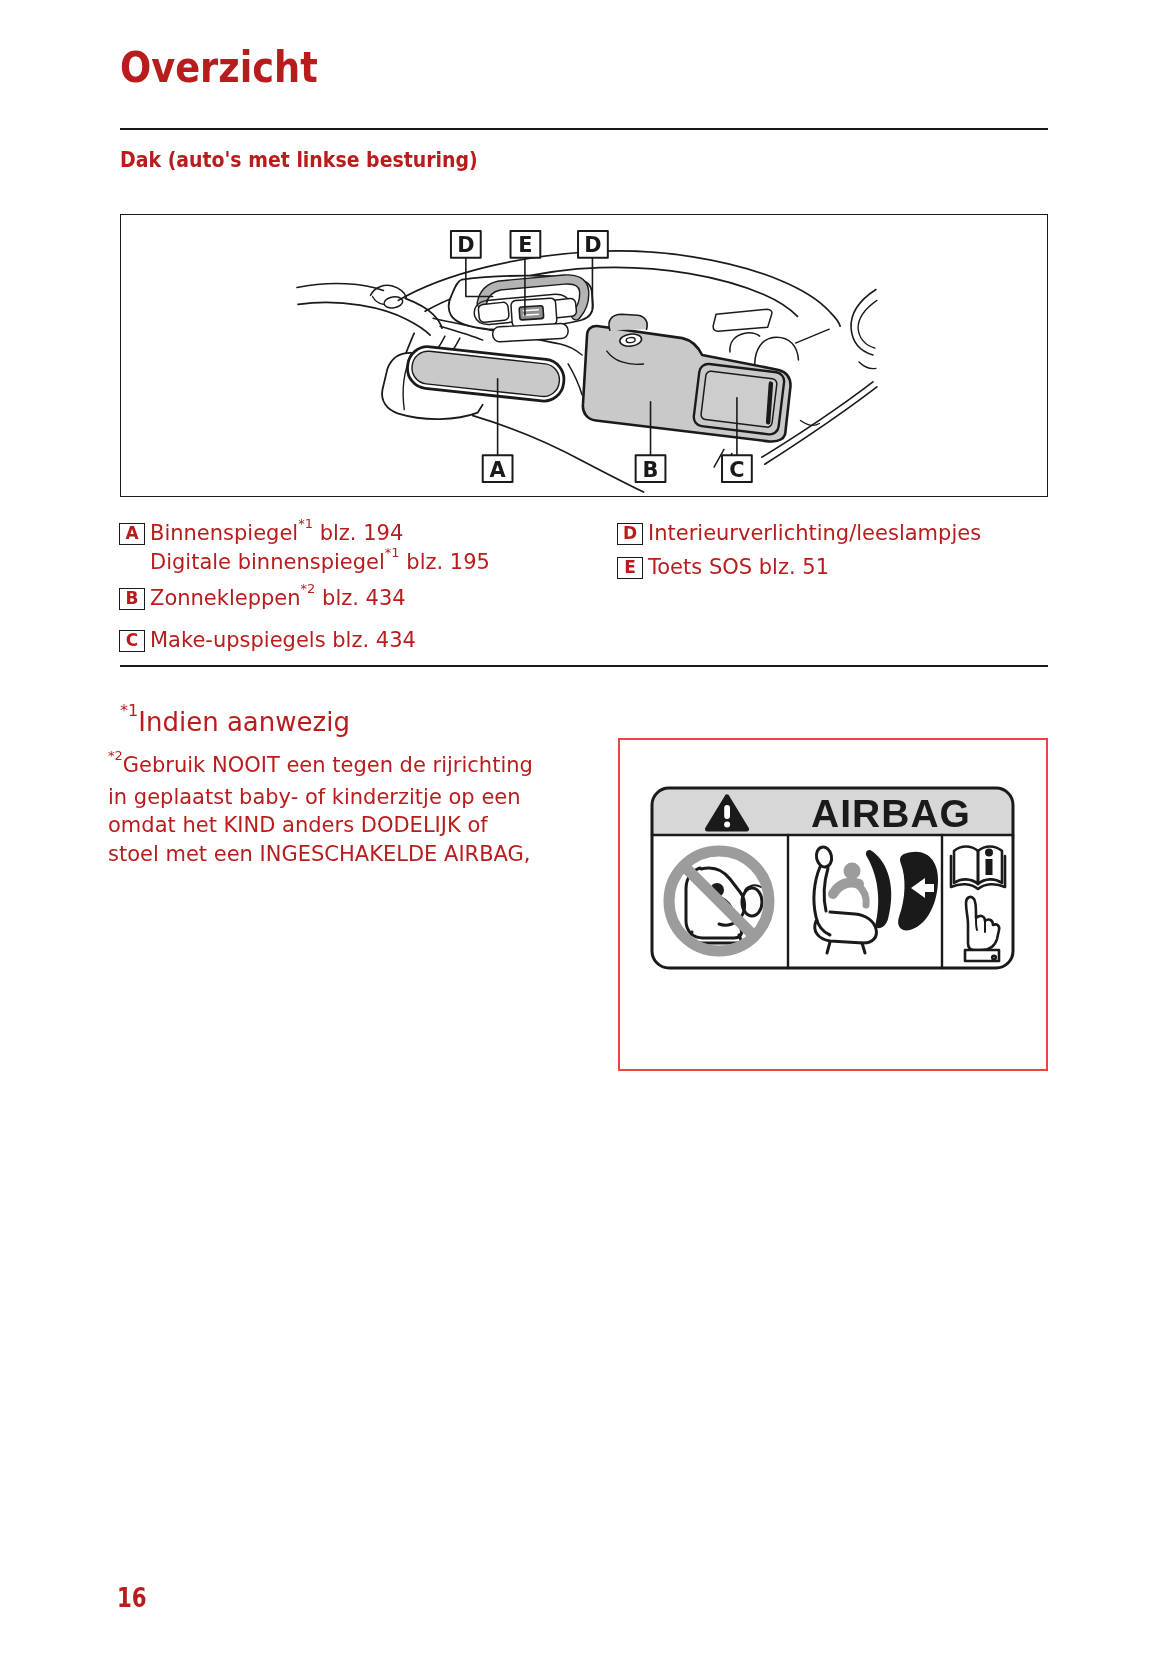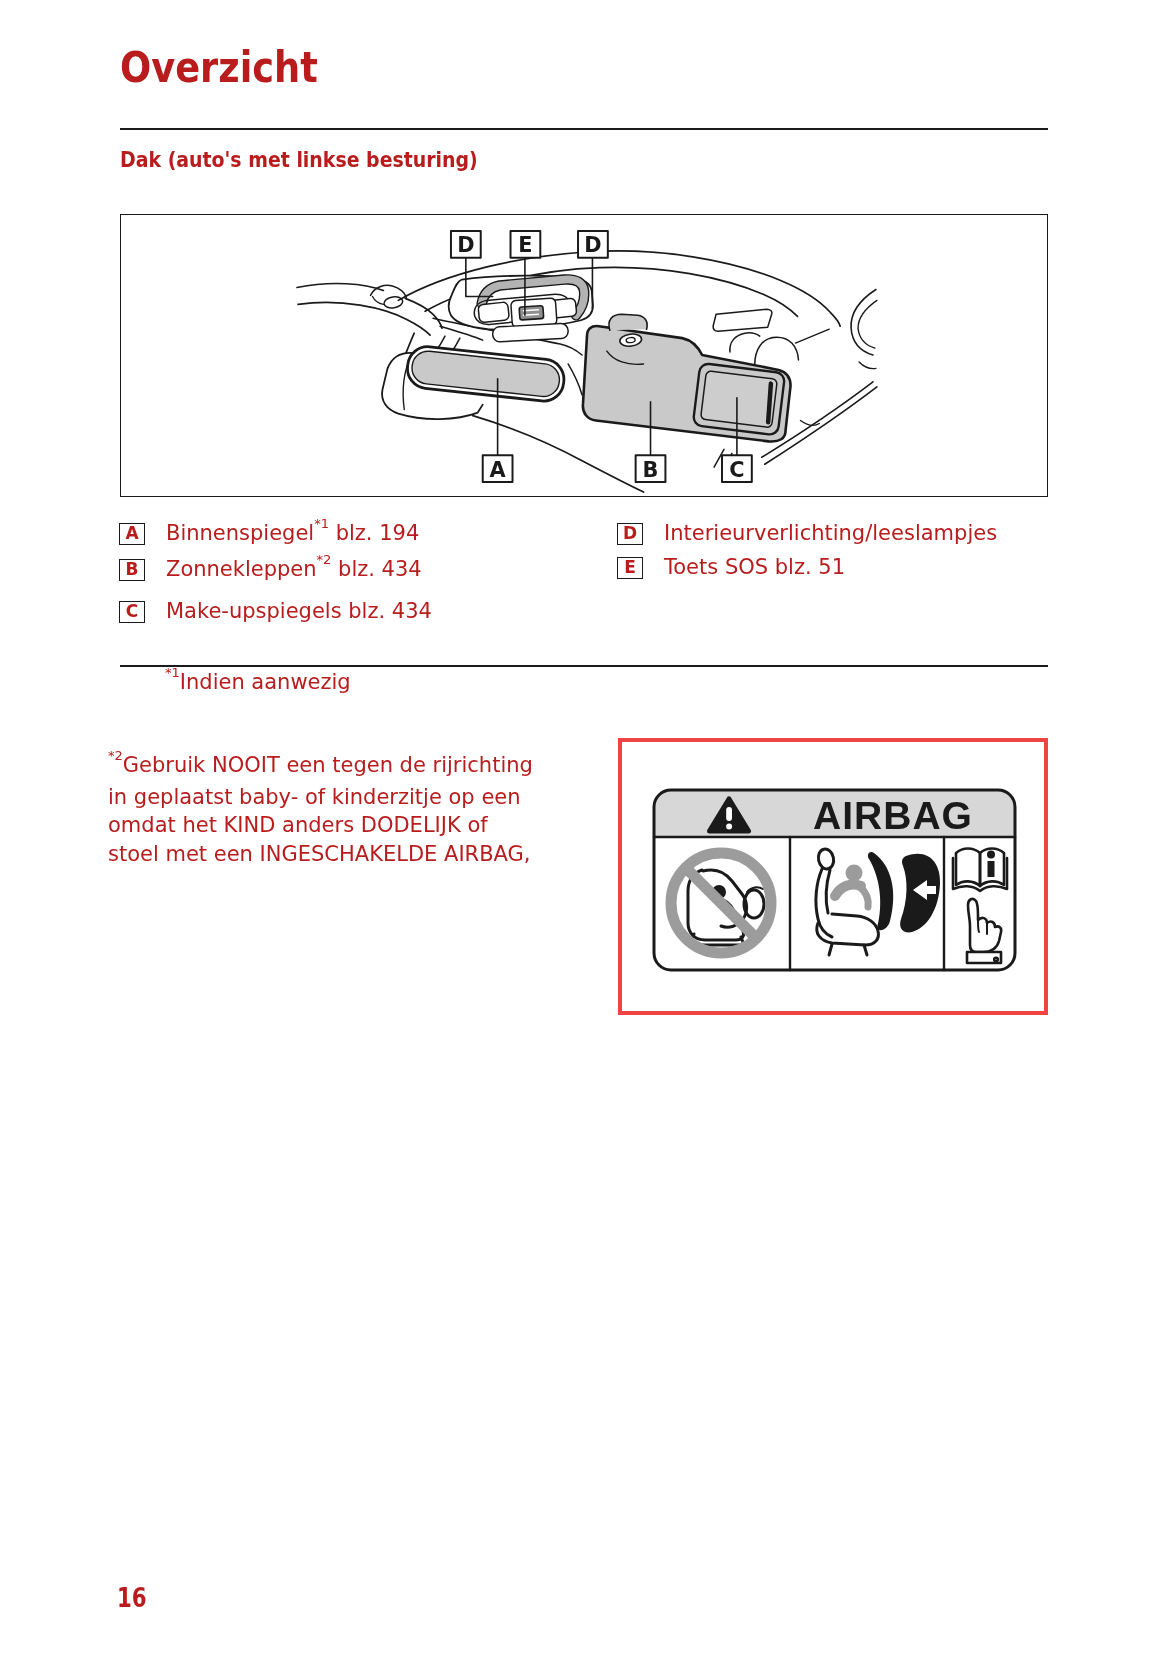--- a/index.html
+++ b/index.html
@@ -17,30 +17,30 @@
   .figbox svg{position:absolute;left:0;top:0;width:100%;height:100%;}
 
   
   .legend-col{top:520px;}
   .legend-left{left:119px;width:470px;}
   .legend-right{left:617px;width:440px;}
   .legend-item{position:relative;margin-bottom:7px;display:flex;align-items:flex-start;}
   .legend-left .legend-item:nth-child(2){margin-bottom:13px;}
   .letterbox{flex:0 0 auto;width:26px;height:22px;border:1.7px solid #1a1a1a;box-sizing:border-box;
              font-size:17px;font-weight:bold;text-align:center;line-height:19px;margin-top:3px;}
-  .legend-text{margin-left:21px;font-size:21px;line-height:27px;}
+  .legend-text{margin-left:5px;font-size:21px;line-height:27px;}
   sup.fn{font-size:62%;vertical-align:baseline;position:relative;top:-0.95em;}
   .nowrap{white-space:nowrap;}
 
   
-  .fn1{left:120px;top:668px;font-size:21px;line-height:28.5px;margin-left:45px;}
+  .fn1{left:120px;top:708px;font-size:26px;line-height:28.5px;}
   .fn2{left:108px;top:751px;font-size:21px;line-height:28.5px;}
 
   
-  .airbagbox{left:618px;top:738px;width:430px;height:277px;border:4px solid #ef4444;box-sizing:border-box;}
+  .airbagbox{left:618px;top:738px;width:430px;height:333px;border:2px solid #ef4444;box-sizing:border-box;}
   .airbagbox svg{position:absolute;left:-2px;top:-2px;}
 
   .pagenum{left:117px;top:1583px;font-size:26px;font-weight:bold;
            transform:scaleX(0.82);transform-origin:left top;}
 </style>
 </head>
 <body>
 
 <div class="page">
 
@@ -159,20 +159,21 @@
         </g>
       </g>
     </svg>
   </div>
 
   <div class="abs legend-col legend-left">
     <div class="legend-item">
       <div class="letterbox">A</div>
       <div class="legend-text">
         <div class="nowrap"><span>Binnenspiegel</span><sup class="fn">*1</sup><span> blz. 194</span></div>
+        <div class="nowrap"><span>Digitale binnenspiegel</span><sup class="fn">*1</sup><span> blz. 195</span></div>
       </div>
     </div>
     <div class="legend-item">
       <div class="letterbox">B</div>
       <div class="legend-text">
         <div class="nowrap"><span>Zonnekleppen</span><sup class="fn">*2</sup><span> blz. 434</span></div>
       </div>
     </div>
     <div class="legend-item">
       <div class="letterbox">C</div>

